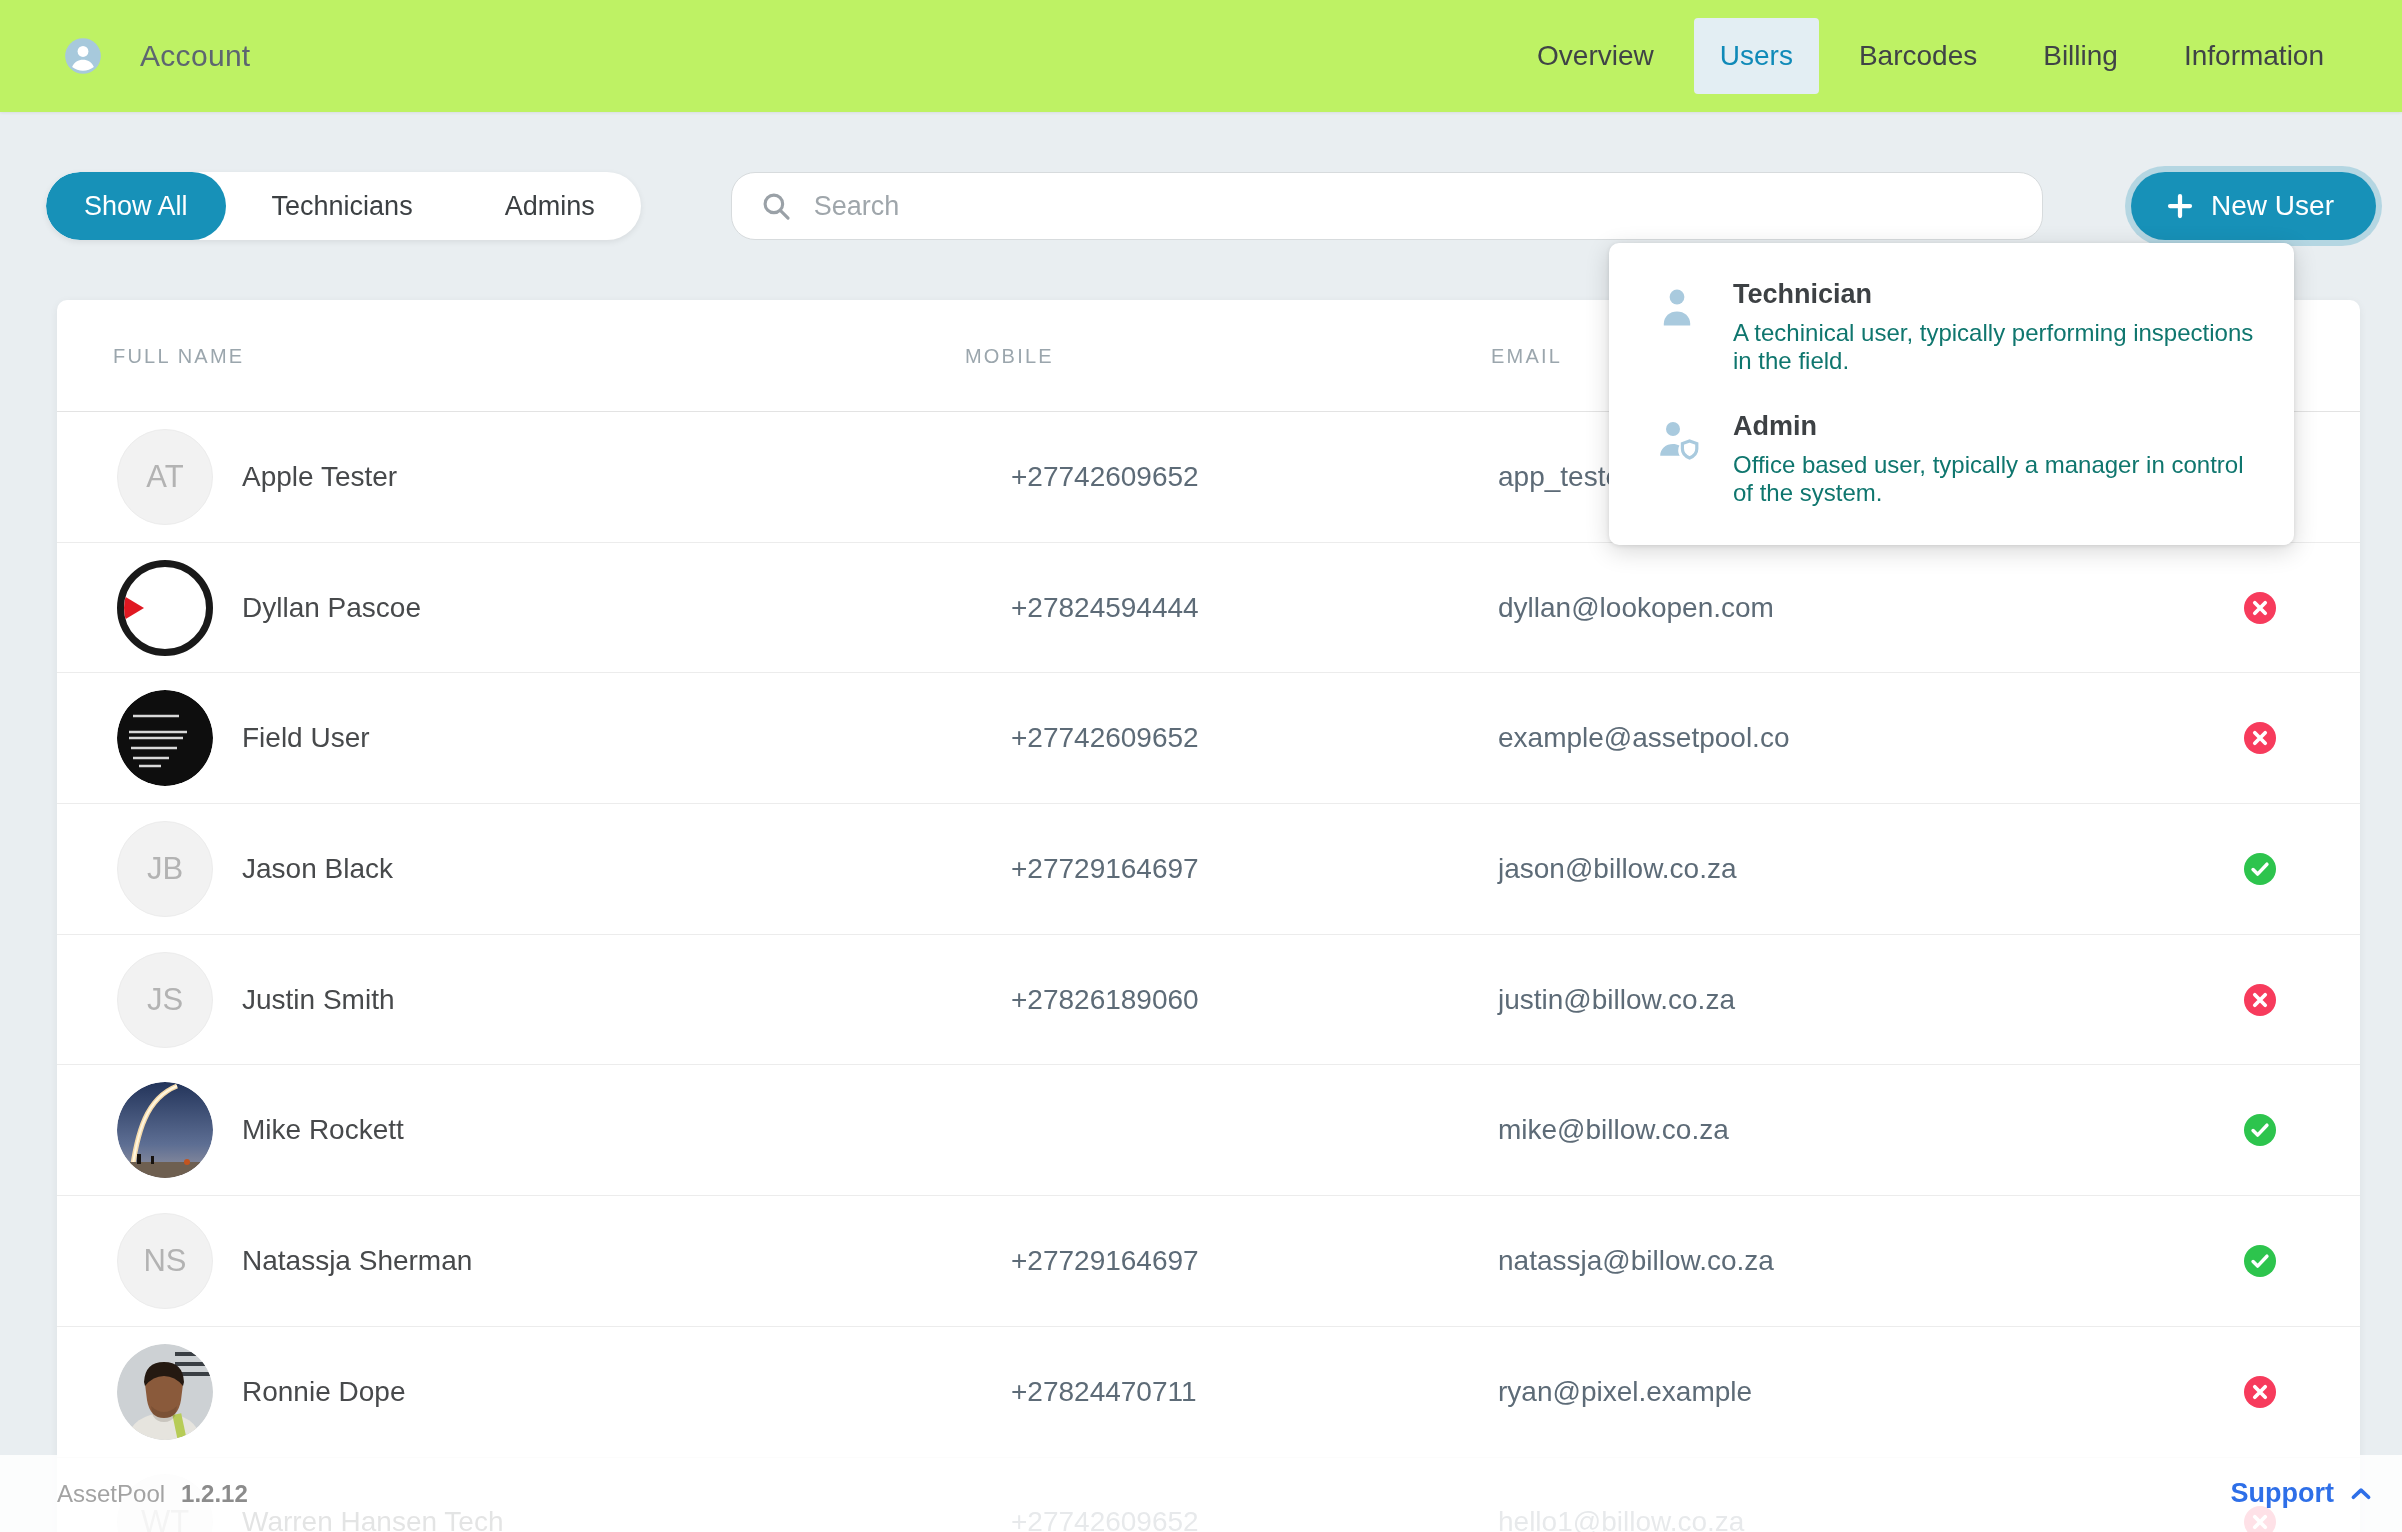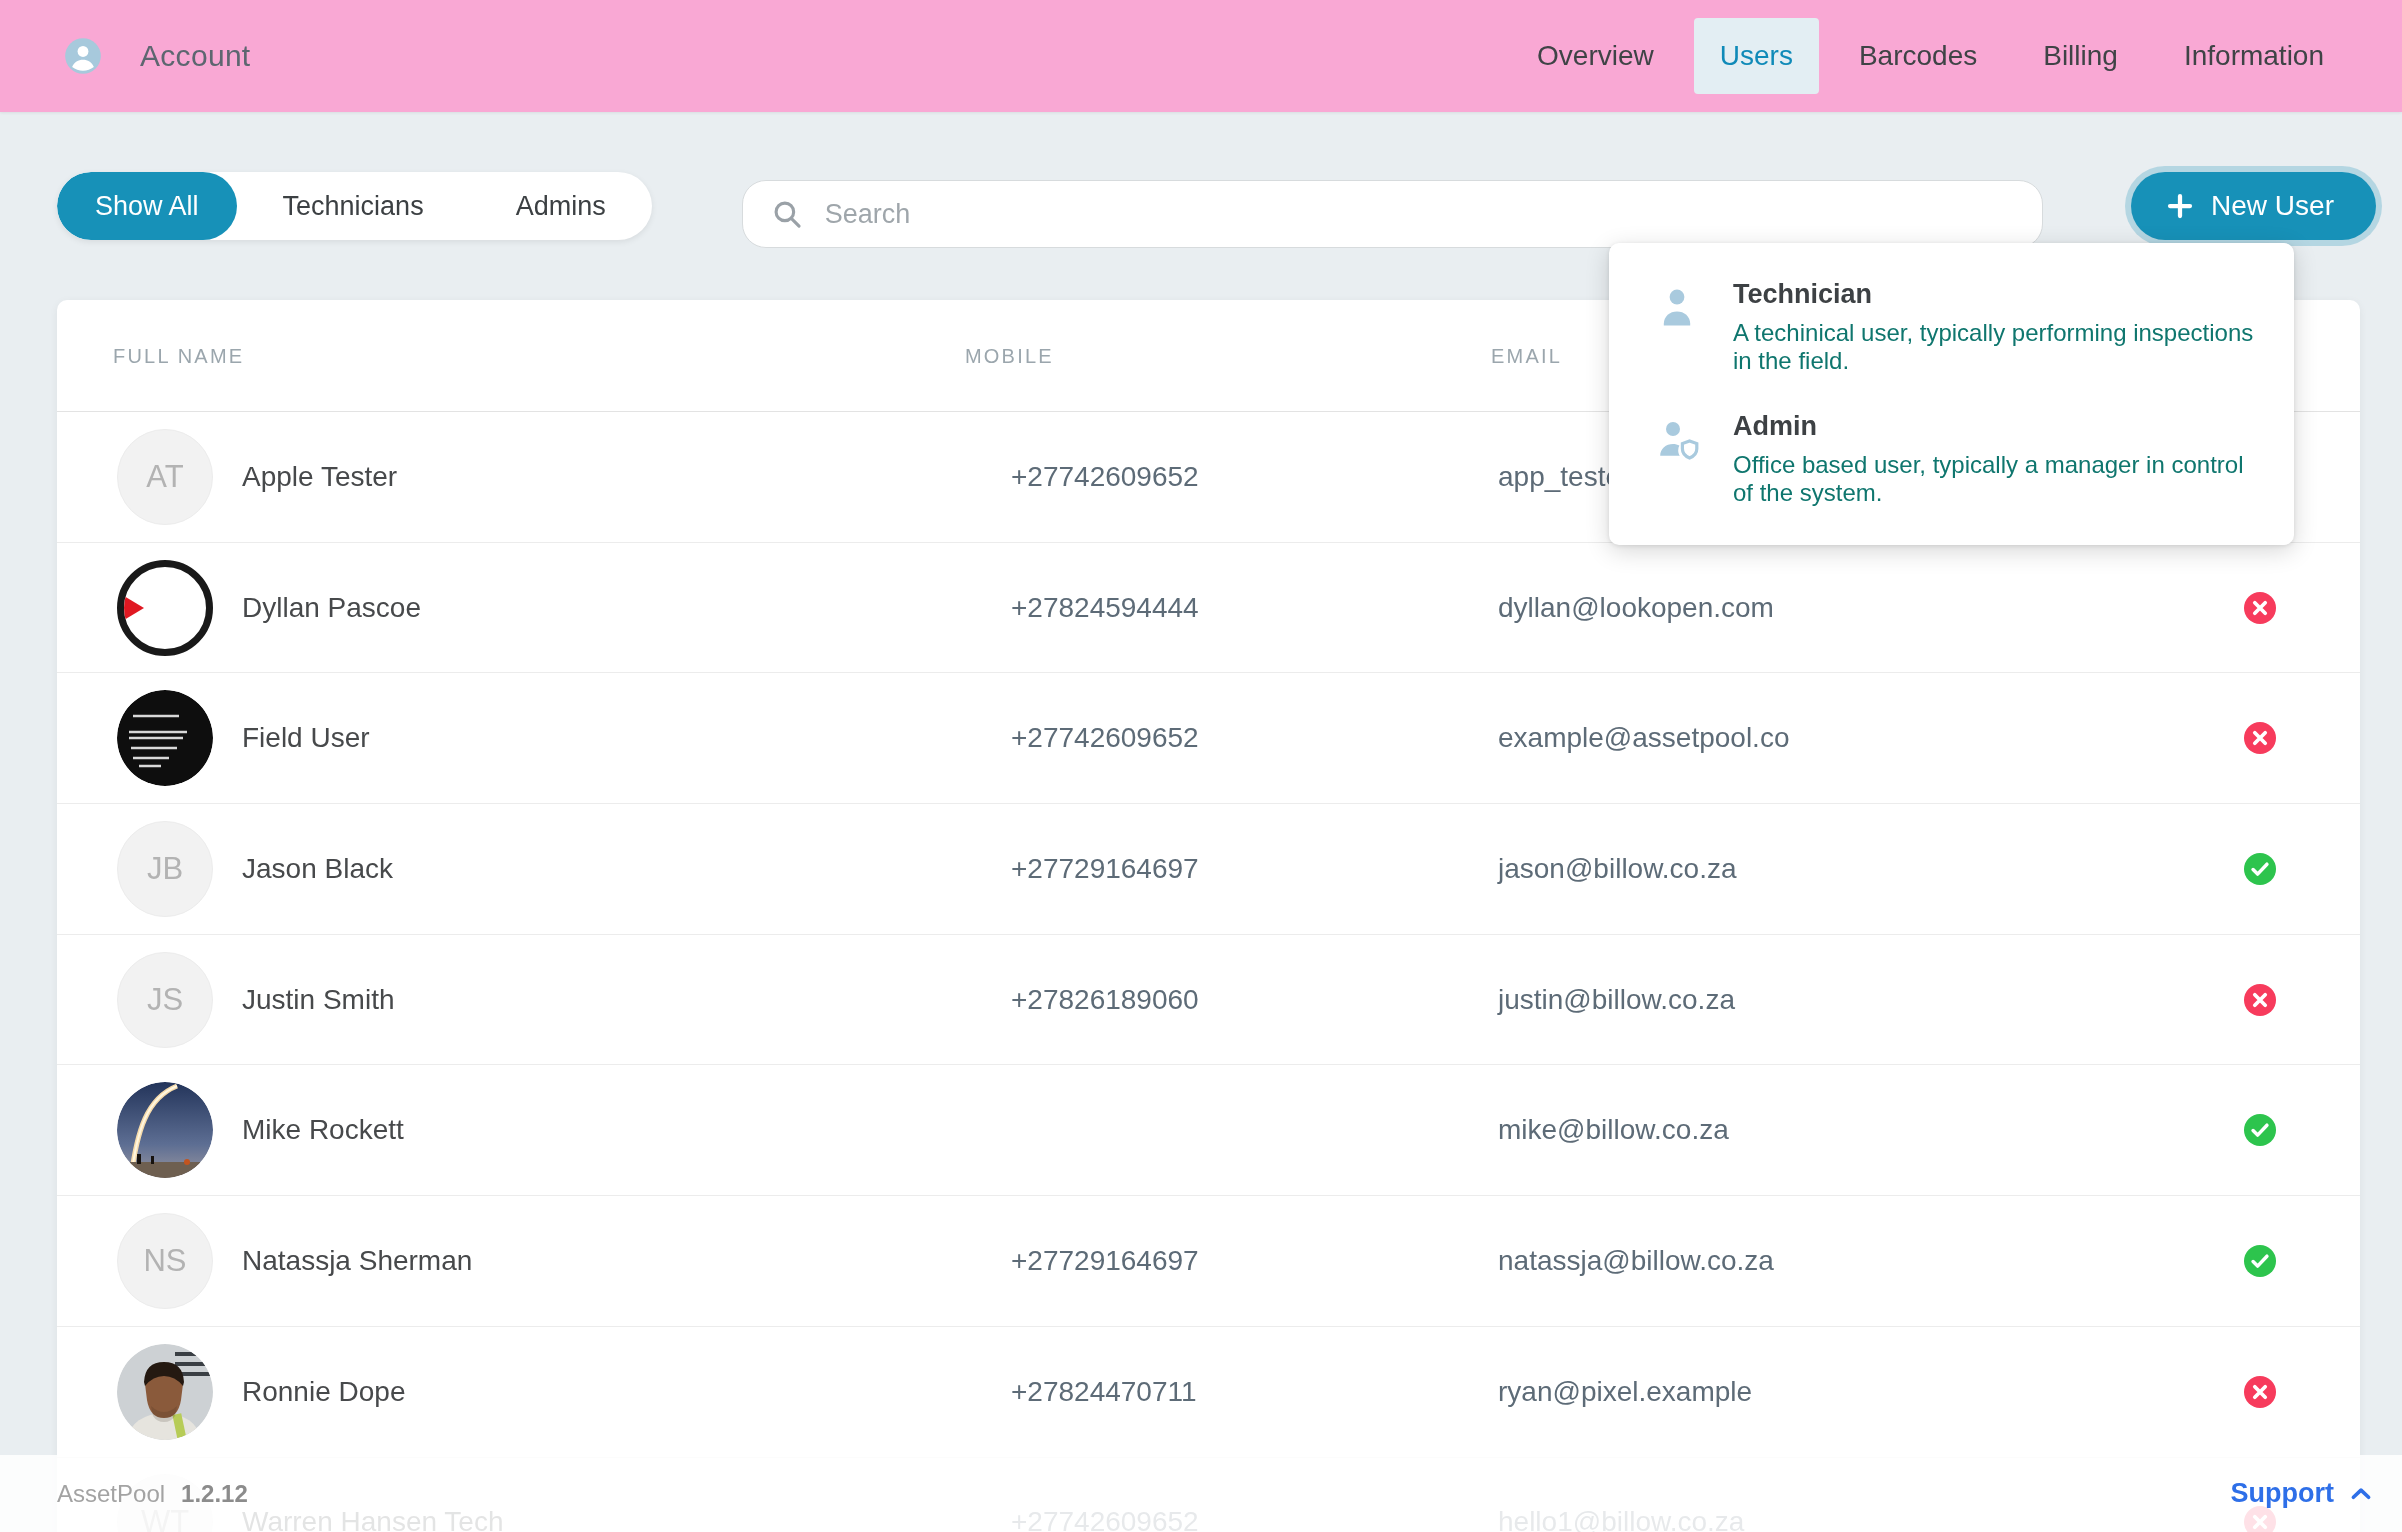--- a/index.html
+++ b/index.html
@@ -6,39 +6,39 @@
   html,body { width:2402px; height:1532px; }
   body {
     font-family:"Liberation Sans", sans-serif;
     background:#e9eef1;
     position:relative;
     overflow:hidden;
   }
   
   .topbar{
     position:absolute; top:0; left:0; right:0; height:112px;
-    background:#f9a8d4; z-index:40;
+    background:#bef264; z-index:40;
     display:flex; align-items:center; justify-content:space-between;
     padding:0 52px 0 62px;
     box-shadow:0 1px 3px rgba(0,0,0,.07);
   }
   .topbar-left{ display:flex; align-items:center; gap:36px; }
   .account-icon svg{ width:42px; height:42px; display:block; }
   .page-title{ font-size:30px; color:#5d6670; letter-spacing:.3px; }
   .nav{ display:flex; align-items:center; gap:14px; }
   .nav-item{
     font-size:28px; color:#3f4346; padding:22px 26px; border-radius:4px;
     cursor:default; white-space:nowrap;
   }
   .nav-item.active{ background:#e3eef3; color:#0f8ab8; }
 
   
   .toolbar{
-    position:absolute; top:172px; left:57px; right:26px; height:68px;
-    display:flex; align-items:center; z-index:10;
+    position:absolute; top:172px; left:46px; right:26px; height:68px;
+    display:flex; align-items:flex-start; z-index:10;
   }
   .seg{
     display:flex; align-items:center; background:#ffffff; border-radius:34px;
     box-shadow:0 2px 6px rgba(0,0,0,.08); height:68px; overflow:hidden;
   }
   .seg-btn{
     height:68px; display:flex; align-items:center; padding:0 46px;
     font-size:27px; color:#3c4043;
   }
   .seg-btn.active{

